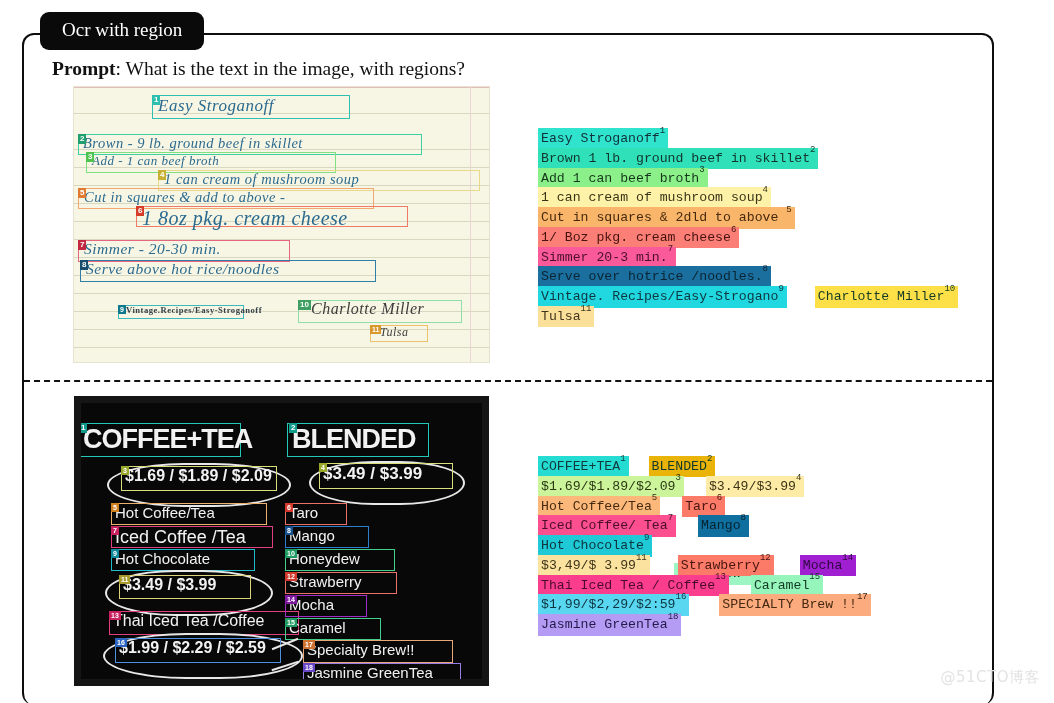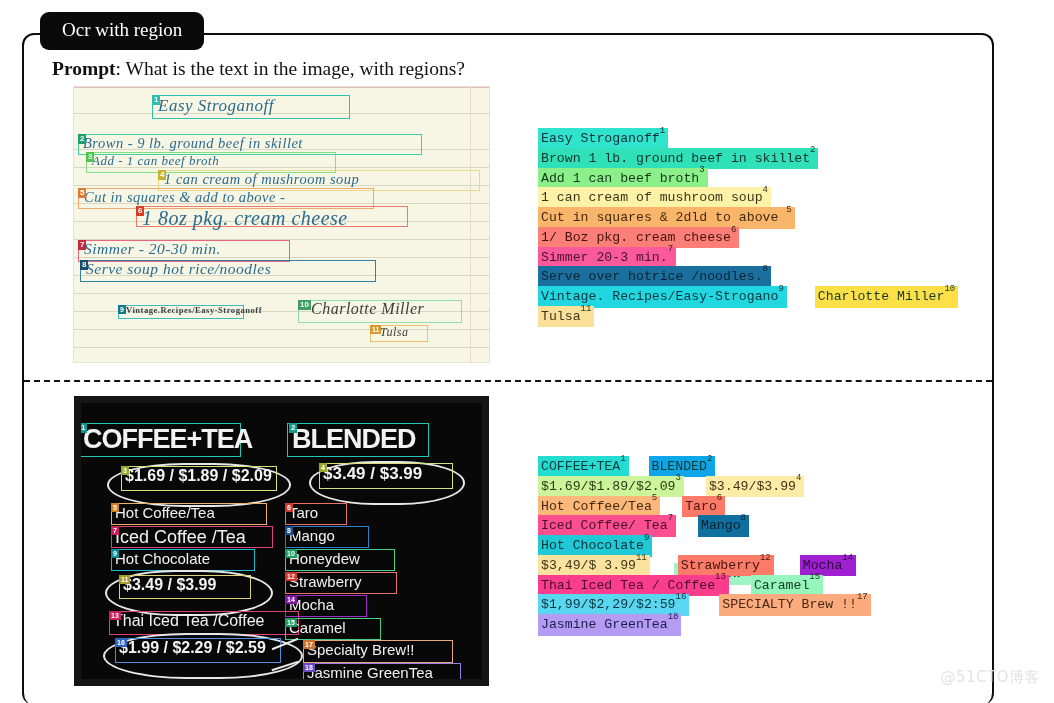--- a/index.html
+++ b/index.html
@@ -162,21 +162,21 @@
       <div class="bx" style="left:62px;top:119px;width:272px;height:21px;border:1.4px solid #ef7a68"></div>
       <div class="idx" style="left:62px;top:119px;background:#d63b28">6</div>
       <div class="hw" style="left:68px;top:120px;font-size:20px;color:#2b6a8f">1 8oz pkg. cream cheese</div>
 
       <div class="bx" style="left:4px;top:153px;width:212px;height:22px;border:1.4px solid #e4667f"></div>
       <div class="idx" style="left:4px;top:153px;background:#c2283f">7</div>
       <div class="hw" style="left:10px;top:153px;font-size:15.5px;color:#2b6a8f">Simmer - 20-30 min.</div>
 
       <div class="bx" style="left:6px;top:173px;width:296px;height:22px;border:1.4px solid #2f7fa8"></div>
       <div class="idx" style="left:6px;top:173px;background:#164d6d">8</div>
-      <div class="hw" style="left:12px;top:173px;font-size:15.5px;color:#2b6a8f">Serve soup hot rice/noodles</div>
+      <div class="hw" style="left:12px;top:173px;font-size:15.5px;color:#2b6a8f">Serve above hot rice/noodles</div>
 
       <div class="bx" style="left:44px;top:218px;width:126px;height:14px;border:1.2px solid #3bb9bb"></div>
       <div class="idx" style="left:44px;top:218px;background:#11798c;font-size:7px;line-height:9px">9</div>
       <div class="hw" style="left:52px;top:218px;font-size:8.6px;color:#33404a;font-style:normal;font-weight:bold">Vintage.Recipes/Easy-Stroganoff</div>
 
       <div class="bx" style="left:224px;top:213px;width:164px;height:23px;border:1.3px solid #8fe0a8"></div>
       <div class="idx" style="left:224px;top:213px;background:#3f9f63">10</div>
       <div class="hw" style="left:237px;top:213px;font-size:16px;color:#3c3c3c">Charlotte Miller</div>
 
       <div class="bx" style="left:296px;top:238px;width:58px;height:17px;border:1.2px solid #edc06a"></div>
@@ -279,21 +279,21 @@
         <div class="idx" style="left:222px;top:260px;background:#6a47c9;font-size:7px;line-height:9px">18</div>
         <div class="chk" style="left:226px;top:261px;font-size:15px;font-weight:normal">Jasmine GreenTea</div>
 
         <div style="position:absolute;left:190px;top:240px;width:28px;height:1.6px;background:#e8e8e8;transform:rotate(-22deg)"></div>
         <div style="position:absolute;left:190px;top:262px;width:28px;height:1.6px;background:#e8e8e8;transform:rotate(-18deg)"></div>
         <div style="position:absolute;left:236px;top:278px;width:66px;height:2px;background:#dcdcdc"></div>
       </div>
     </div>
 
     <div class="ocr" id="ocr2" style="left:538px;top:456px">
-        <div class="row"><span class="tok" style="background: rgb(37, 220, 210); color: rgb(16, 58, 58);">COFFEE+TEA<sup>1</sup></span><span class="gap" style="width: 20px;"></span><span class="tok" style="background: #0ea5e9; color: rgb(18, 58, 42);">BLENDED<sup>2</sup></span></div>
+        <div class="row"><span class="tok" style="background: rgb(37, 220, 210); color: rgb(16, 58, 58);">COFFEE+TEA<sup>1</sup></span><span class="gap" style="width: 20px;"></span><span class="tok" style="background: #eab308; color: rgb(18, 58, 42);">BLENDED<sup>2</sup></span></div>
         <div class="row"><span class="tok" style="background: rgb(204, 245, 155); color: rgb(43, 58, 20);">$1.69/$1.89/$2.09<sup>3</sup></span><span class="gap" style="width: 22px;"></span><span class="tok" style="background: rgb(253, 235, 166); color: rgb(61, 52, 23);">$3.49/$3.99<sup>4</sup></span></div>
         <div class="row"><span class="tok" style="background: rgb(251, 184, 122); color: rgb(69, 42, 16);">Hot Coffee/Tea<sup>5</sup></span><span class="gap" style="width: 22px;"></span><span class="tok" style="background: rgb(251, 122, 104); color: rgb(72, 22, 15);">Taro<sup>6</sup></span></div>
         <div class="row"><span class="tok" style="background: rgb(251, 79, 143); color: rgb(74, 13, 43);">Iced Coffee/ Tea<sup>7</sup></span><span class="gap" style="width: 22px;"></span><span class="tok" style="background: rgb(15, 111, 158); color: rgb(6, 34, 47);">Mango<sup>8</sup></span></div>
         <div class="row"><span class="tok" style="background: rgb(31, 201, 214); color: rgb(12, 51, 58);">Hot Chocolate<sup>9</sup></span><span class="gap" style="width: 22px;"></span><span class="tok" style="background: rgb(157, 245, 196); color: rgb(19, 58, 38); margin-top: 28px;">Honeydew<sup>10</sup></span></div>
         <div class="row"><span class="tok" style="background: rgb(251, 227, 159); color: rgb(62, 52, 25);">$3,49/$ 3.99<sup>11</sup></span><span class="gap" style="width: 28px;"></span><span class="tok" style="background: rgb(251, 122, 104); color: rgb(72, 22, 15);">Strawberry<sup>12</sup></span><span class="gap" style="width: 26px;"></span><span class="tok" style="background: rgb(160, 31, 208); color: rgb(46, 8, 64);">Mocha<sup>14</sup></span></div>
         <div class="row"><span class="tok" style="background: rgb(251, 61, 142); color: rgb(74, 11, 42);">Thai Iced Tea / Coffee<sup>13</sup></span><span class="gap" style="width: 22px;"></span><span class="tok" style="background: rgb(149, 245, 187); color: rgb(19, 58, 37);">Caramel<sup>15</sup></span></div>
         <div class="row"><span class="tok" style="background: rgb(89, 215, 240); color: rgb(13, 52, 64);">$1,99/$2,29/$2:59<sup>16</sup></span><span class="gap" style="width: 30px;"></span><span class="tok" style="background: rgb(251, 171, 125); color: rgb(69, 40, 17);">SPECIALTY Brew !!<sup>17</sup></span></div>
         <div class="row"><span class="tok" style="background: rgb(180, 156, 245); color: rgb(36, 26, 74);">Jasmine GreenTea<sup>18</sup></span></div>
       </div>
   </div>

